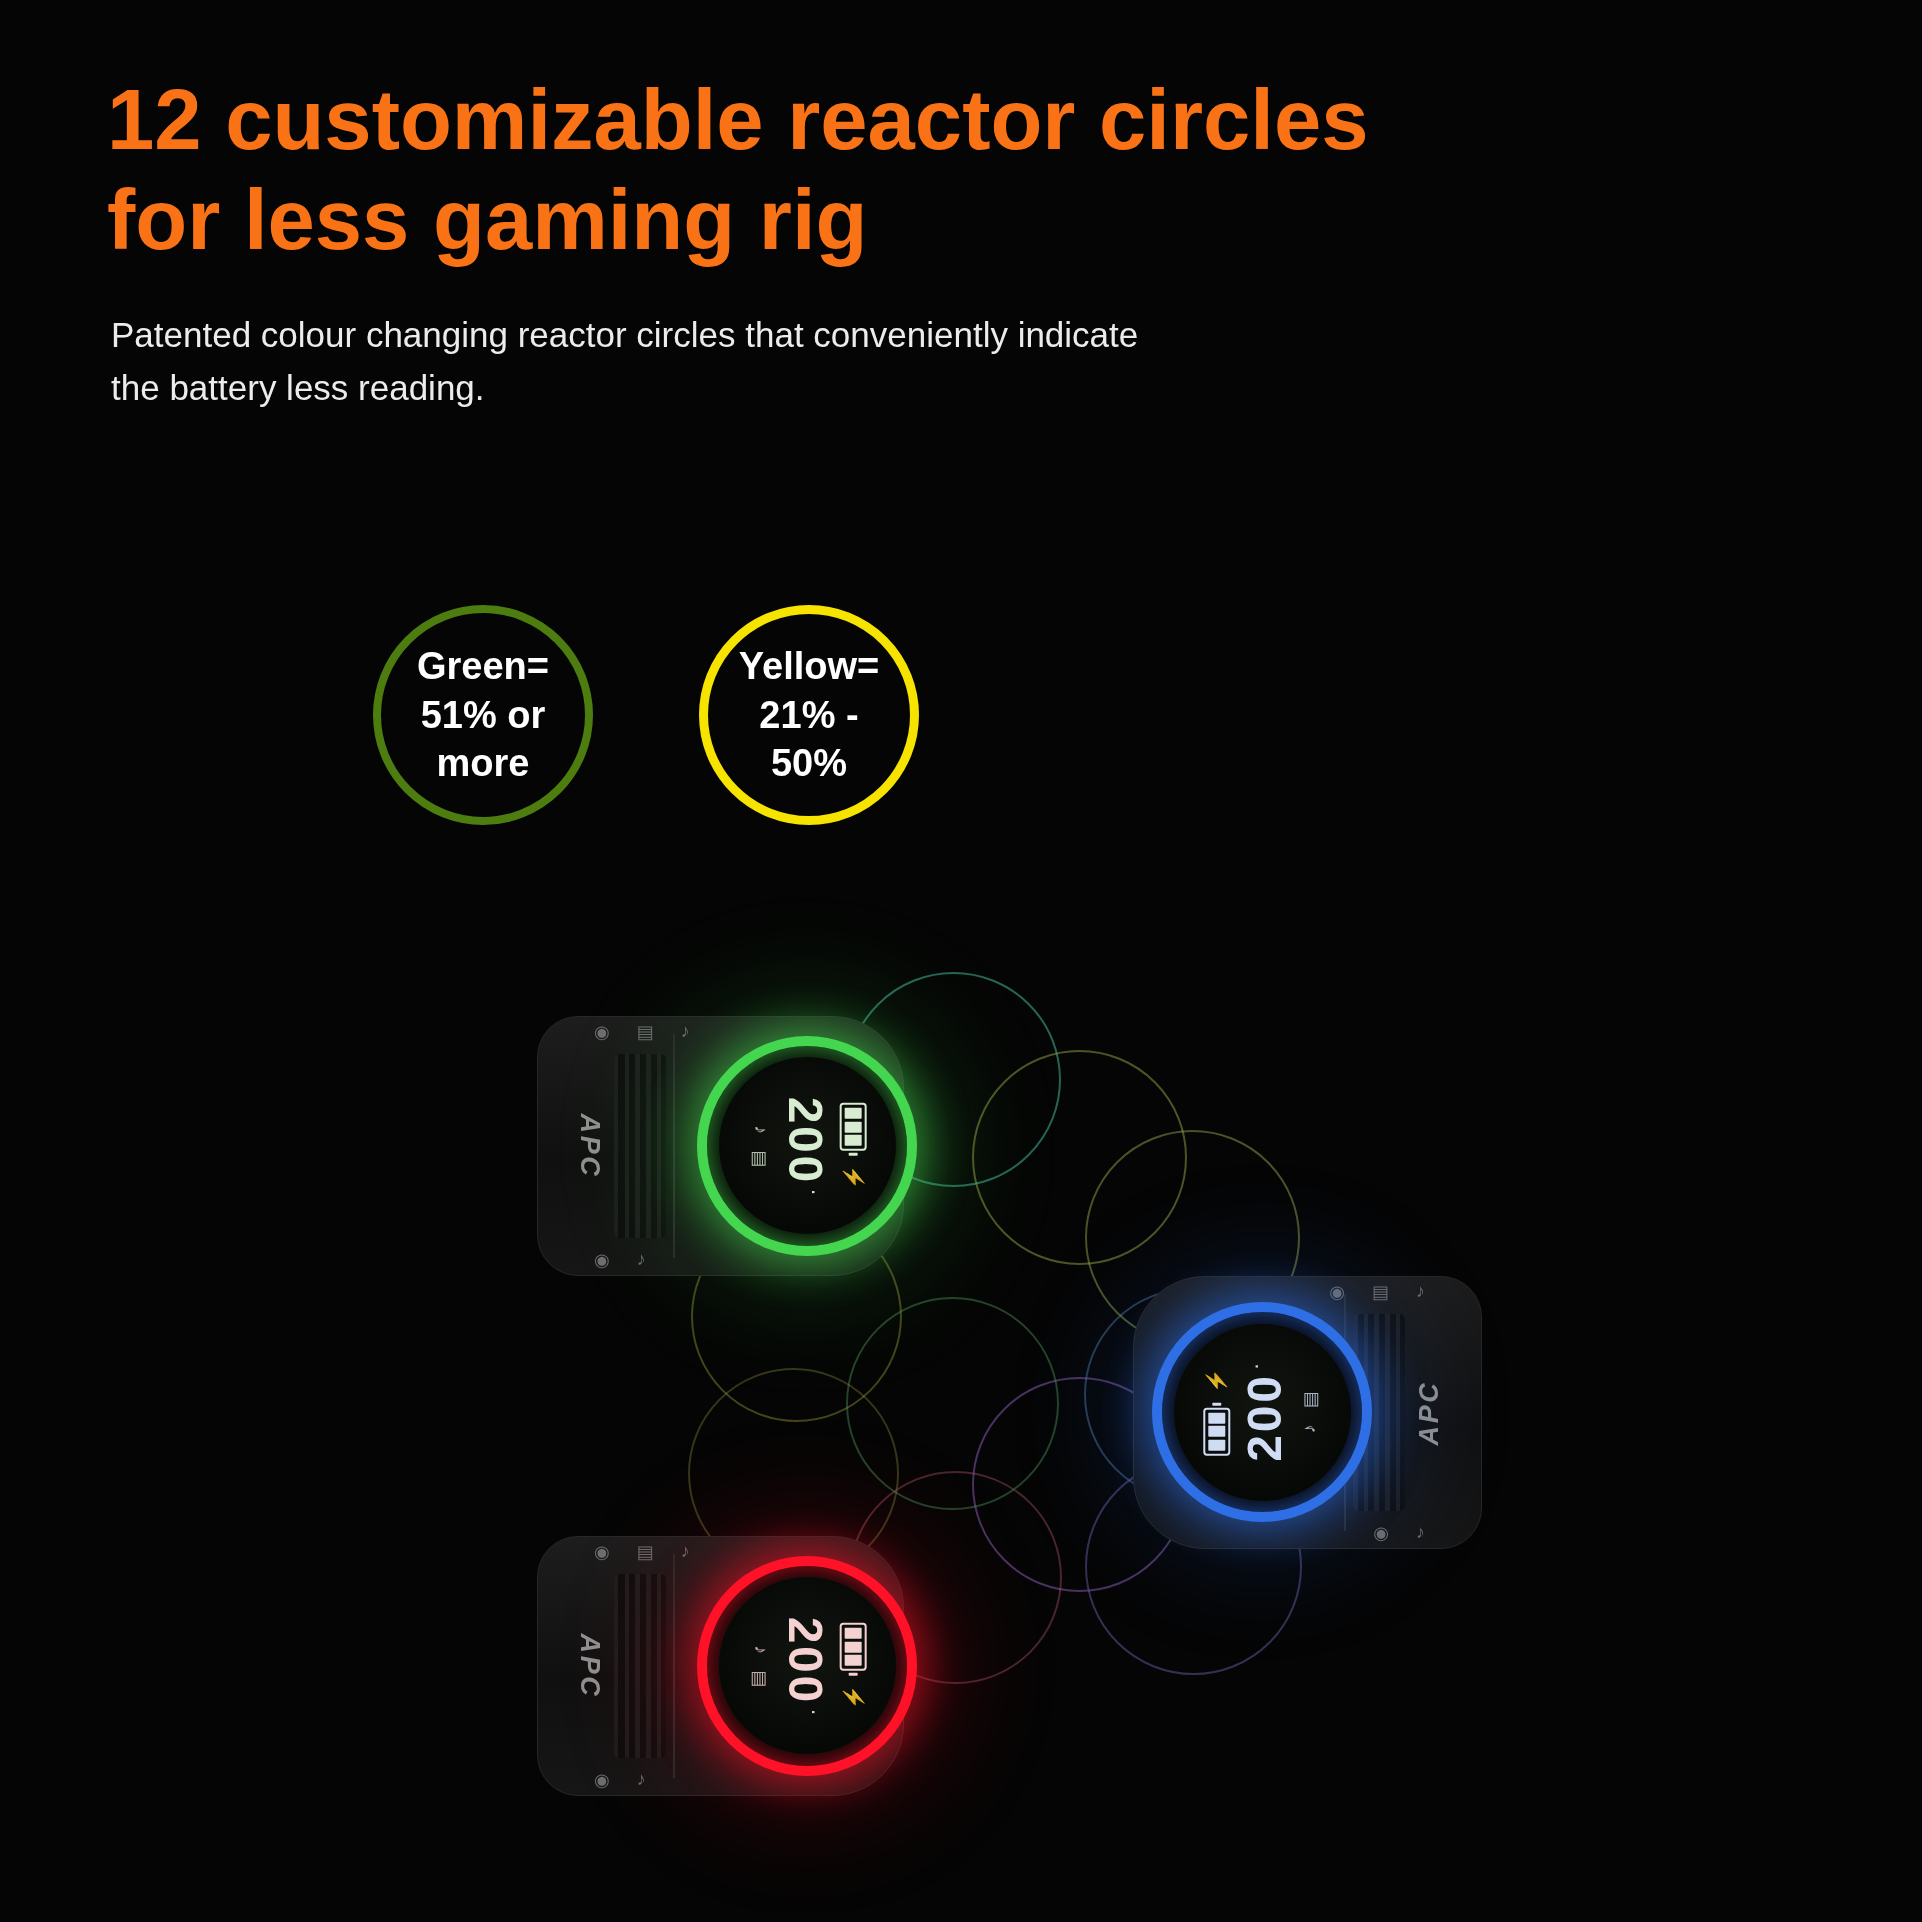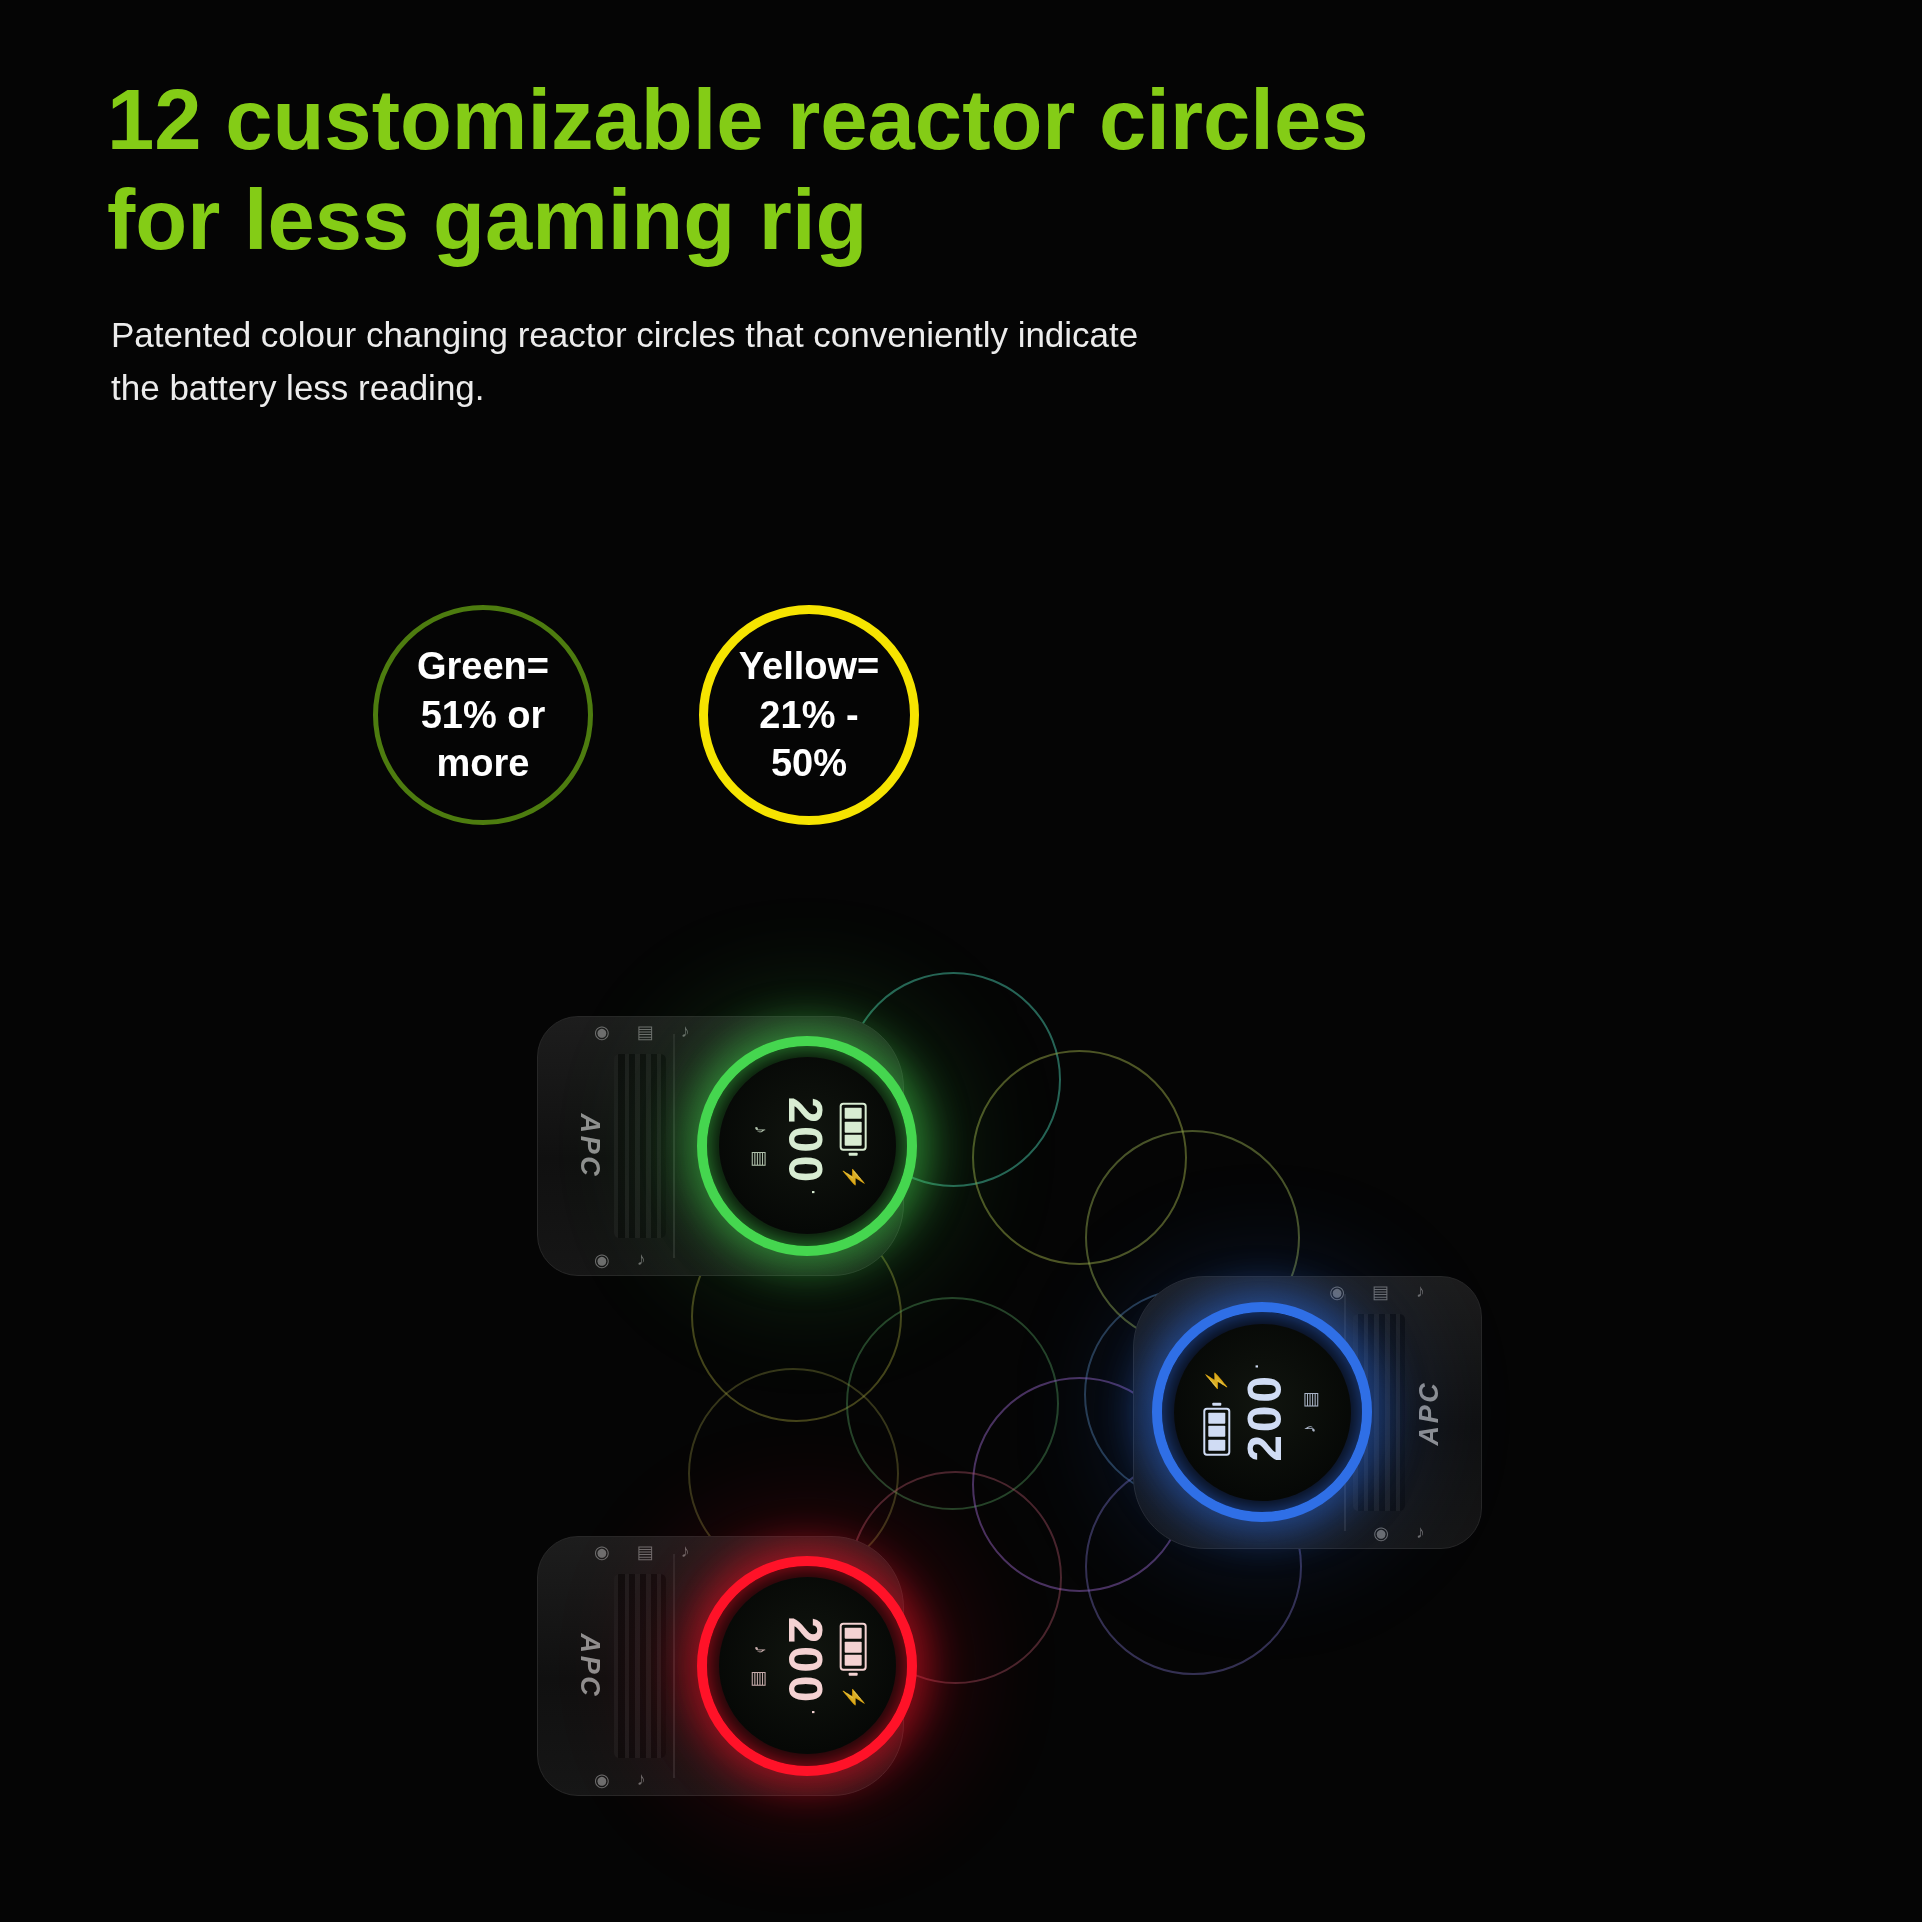--- a/index.html
+++ b/index.html
@@ -6,38 +6,38 @@
   html, body { width: 1923px; height: 1923px; background: #000; }
   .canvas {
     position: relative; width: 1923px; height: 1923px;
     background: #050505; overflow: hidden;
     font-family: "Liberation Sans", sans-serif;
   }
 
   
   .title {
     position: absolute; left: 107px; top: 70px;
-    color: #84cc16; font-size: 85px; font-weight: 600; line-height: 1.18;
+    color: #f97316; font-size: 85px; font-weight: 600; line-height: 1.18;
   }
   .title span { display: block; }
   .subtitle {
     position: absolute; left: 111px; top: 309px;
     color: #ececec; font-size: 35px; font-weight: 400; line-height: 1.5;
   }
   .subtitle span { display: block; }
 
   
   .indicators { position: absolute; left: 373px; top: 605px; display: flex; gap: 106px; }
   .indicator {
     width: 220px; height: 220px; border-radius: 50%;
     display: flex; align-items: center; justify-content: center;
     text-align: center; color: #ffffff; font-weight: 700;
     font-size: 38px; line-height: 1.28; padding: 18px;
   }
-  .indicator.green  { border: 5px solid #4d7c0f; }
+  .indicator.green  { border: 8px solid #4d7c0f; }
   .indicator.yellow { border: 9px solid #f6e400; }
   .indicator.salmon { border: 8px  solid #dd6a55; }
   .indicator.red    { border: 8px  solid #f60d21; }
 
   
   .faint { position: absolute; border-radius: 50%; z-index: 1; }
 
   
   .device { position: absolute; z-index: 2; }
   .dev-body {

